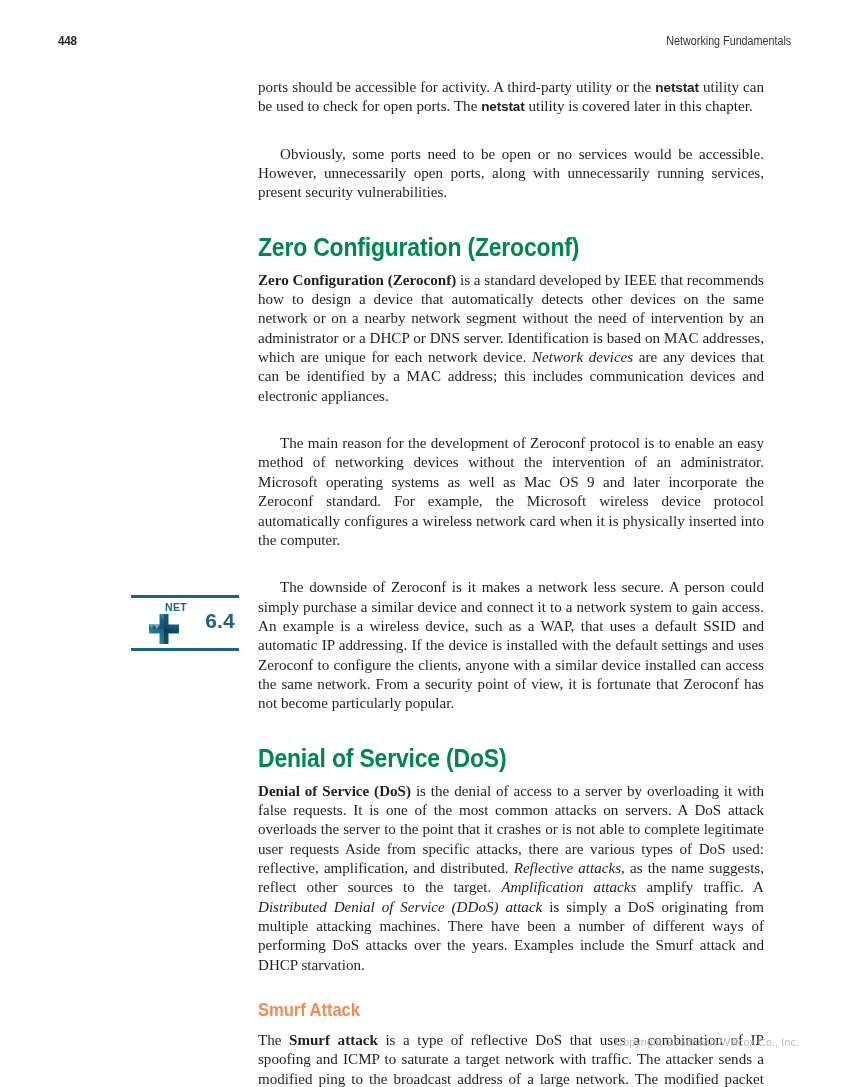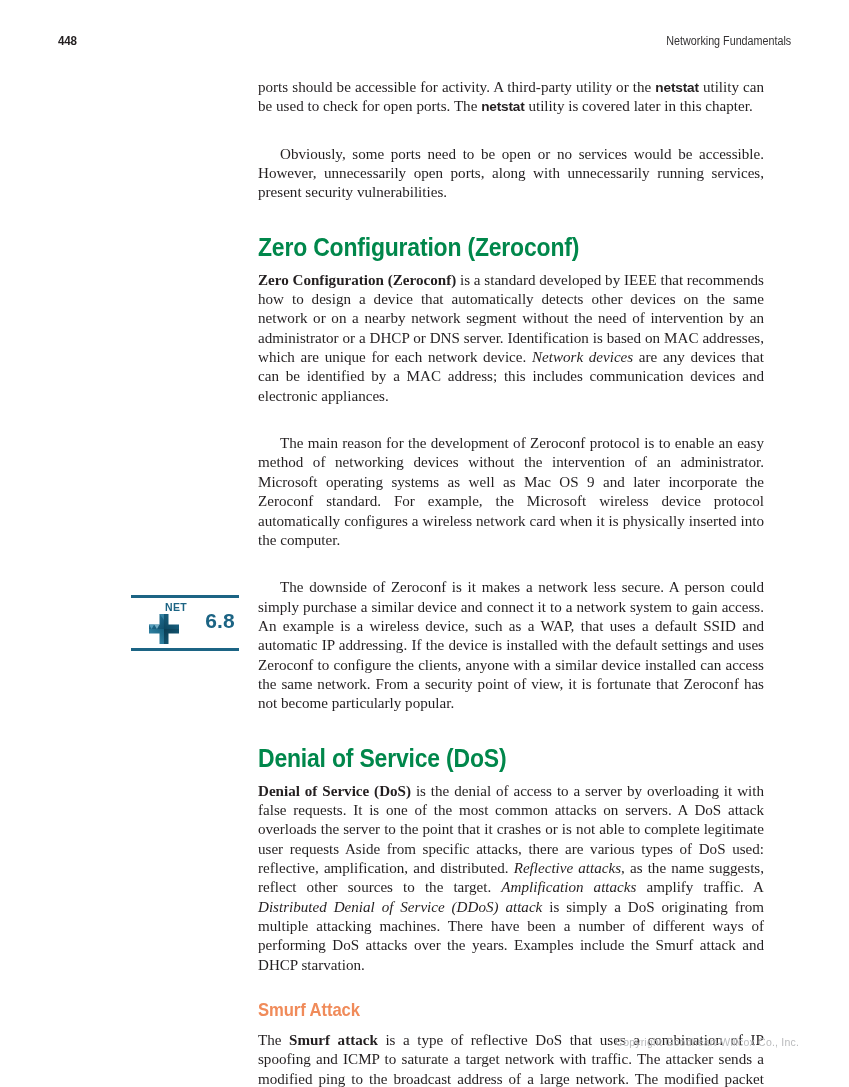--- a/index.html
+++ b/index.html
@@ -254,20 +254,20 @@
         <path d="M15,0 H19.5 V10.5 H30 V15 H15 Z" fill="url(#gTR)"></path>
         <path d="M0,15 H15 V30 H10.5 V19.5 H0 Z" fill="url(#gBL)"></path>
         <path d="M15,15 H30 V19.5 H19.5 V30 H15 Z" fill="url(#gBR)"></path>
 
         <path d="M0,10.5 L5.2,10.5 L2.6,15 Z" fill="#5ea7c4" opacity="0.85"></path>
         <path d="M5.2,10.5 L10.5,10.5 L7.9,15 Z" fill="#8cc3d8" opacity="0.8"></path>
         <path d="M10.5,0 L15,0 L15,6 Z" fill="#4e9cbb" opacity="0.5"></path>
       </svg>
     </div>
 
-    <div class="cert-number">6.8</div>
+    <div class="cert-number">6.4</div>
 
     <div class="cert-rule bottom"></div>
   </div>
 
   <div class="footer-copyright">Copyright Goodheart-Willcox Co., Inc.</div>
 
 </div>
 
 </body></html>

